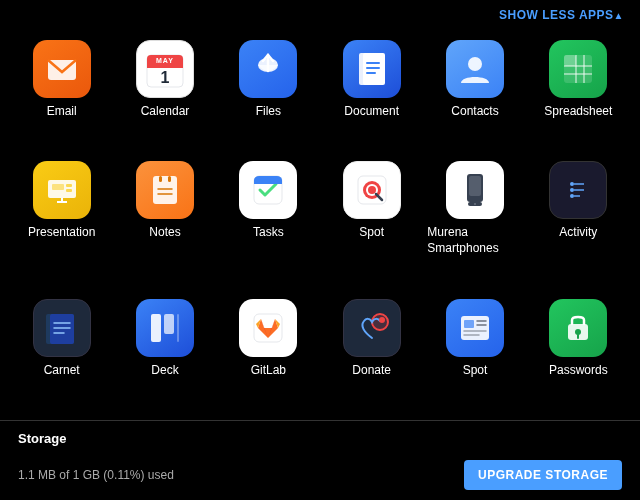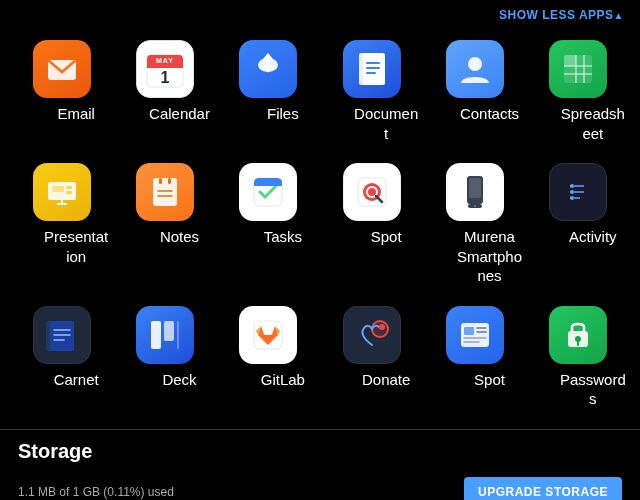--- a/index.html
+++ b/index.html
@@ -54,35 +54,33 @@
       height: 58px;
       border-radius: 14px;
       display: flex;
       align-items: center;
       justify-content: center;
       margin-bottom: 6px;
       overflow: hidden;
       flex-shrink: 0;
     }
     .app-label {
-      font-size: 15px;
+      font-size: 12px;
       color: #fff;
-      text-align: center;
       line-height: 1.3;
       word-break: break-word;
-      margin-left: 29px;
     }
     
     .storage-section {
       border-top: 1px solid #333;
       padding: 10px 18px 0;
       background: #000;
     }
     .storage-title {
-      font-size: 20px;
+      font-size: 13px;
       font-weight: 600;
       color: #fff;
       margin-bottom: 6px;
     }
     .storage-footer {
       display: flex;
       align-items: center;
       justify-content: space-between;
       padding: 8px 0 10px;
     }

